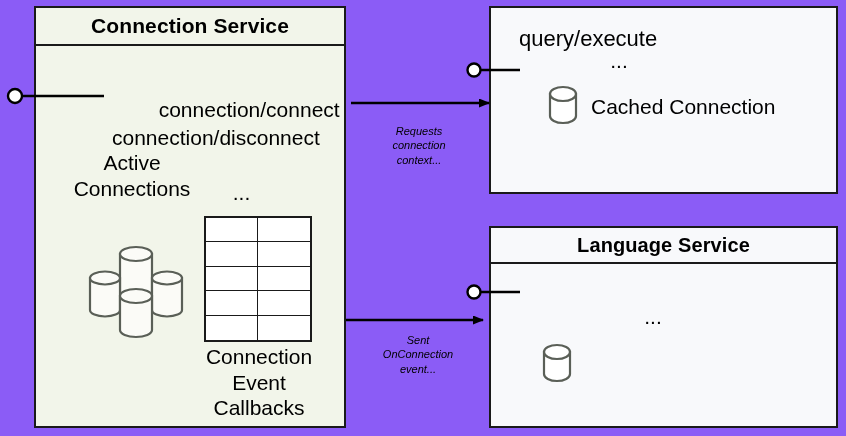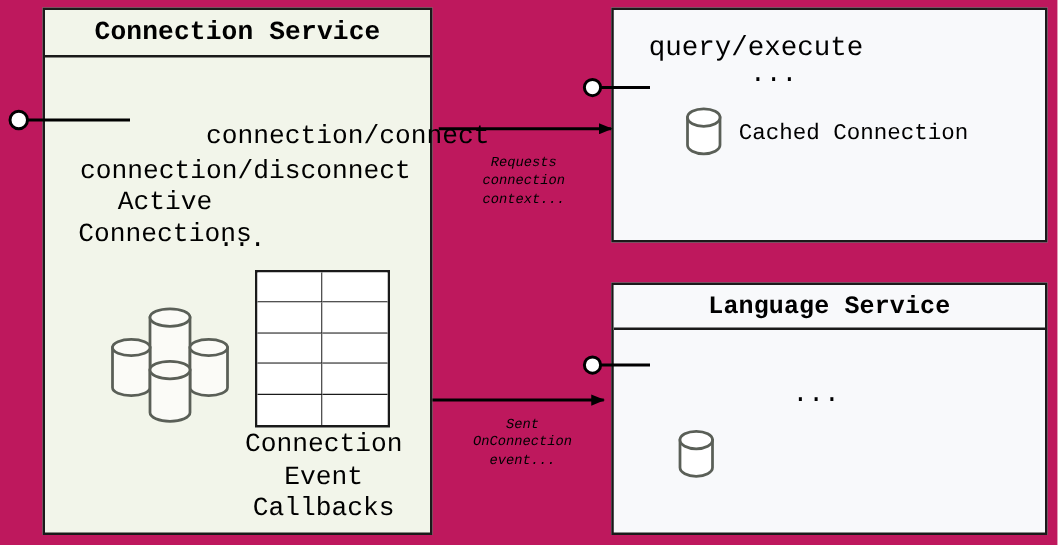--- a/index.html
+++ b/index.html
@@ -4,22 +4,22 @@
 <style>
   html, body {
     margin: 0;
     padding: 0;
     background: #ffffff;
   }
   #canvas {
     position: relative;
     width: 846px;
     height: 436px;
-    background: #be185d;
-    font-family: Liberation Mono, monospace;
+    background: #8b5cf6;
+    font-family: Liberation Sans, sans-serif;
     overflow: hidden;
   }
 
   
   .component {
     position: absolute;
     box-sizing: border-box;
     border: 2px solid #1a1a1a;
     display: flex;
     flex-direction: column;
@@ -83,20 +83,21 @@
     background: #f8f9fb;
   }
 
   
   .iface-list {
     position: absolute;
     color: #000000;
     font-size: 21px;
     line-height: 1.30;
     white-space: pre;
+    margin-left: 48px;
   }
   .ellipsis-line {
     font-size: 21px;
     line-height: 1.0;
     color: #000000;
     text-align: center;
   }
 
   
   #cs-api {
@@ -184,21 +185,21 @@
   .svc-db-row {
     position: absolute;
     display: flex;
     align-items: center;
     gap: 12px;
   }
   #qs-db-row { left: 56px; top: 76px; }
   #ls-db-row { left: 50px; top: 78px; }
 
   .svc-db-label {
-    font-size: 18px;
+    font-size: 21px;
     color: #000000;
     line-height: 1.22;
   }
   #ls-db-label { text-align: center; }
 
   
   #overlay {
     position: absolute;
     left: 0;
     top: 0;

